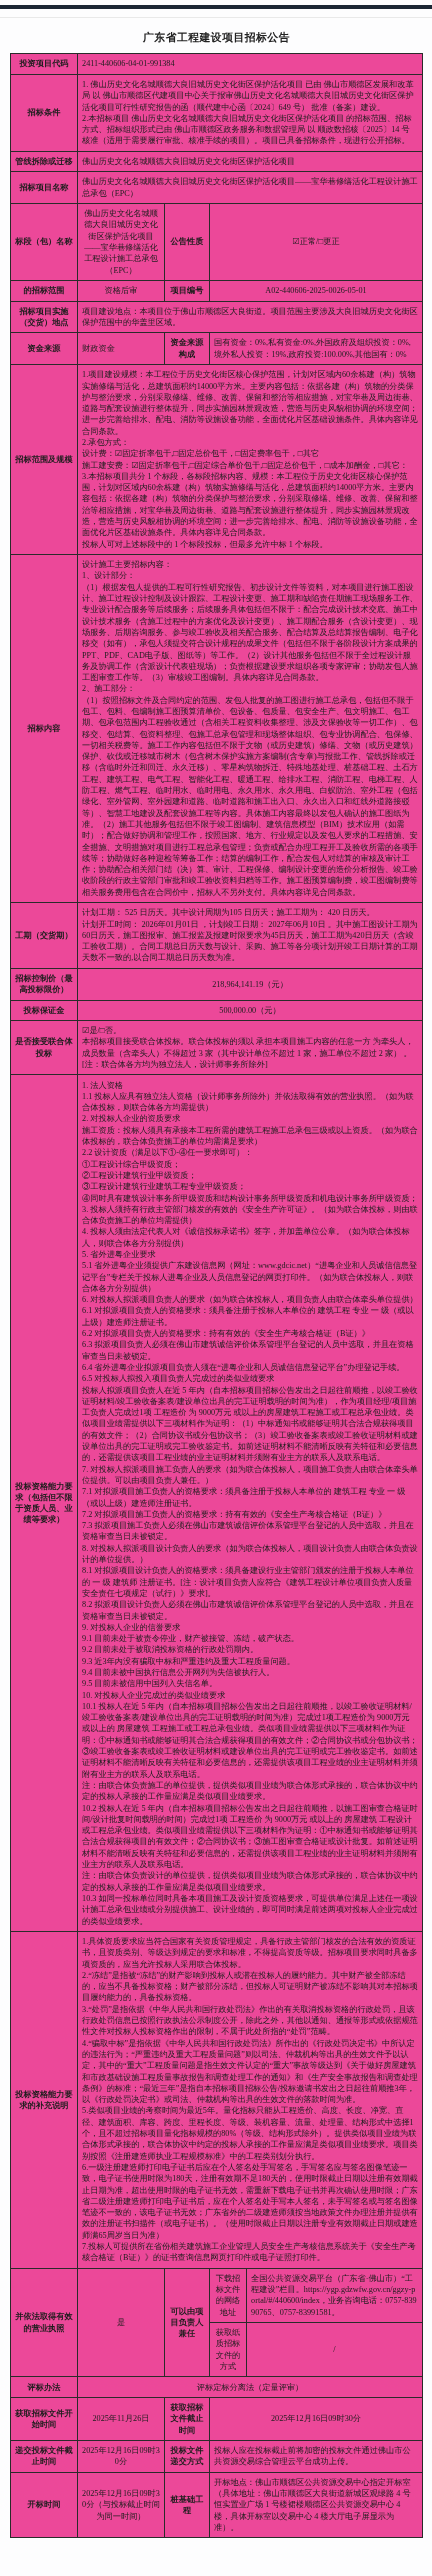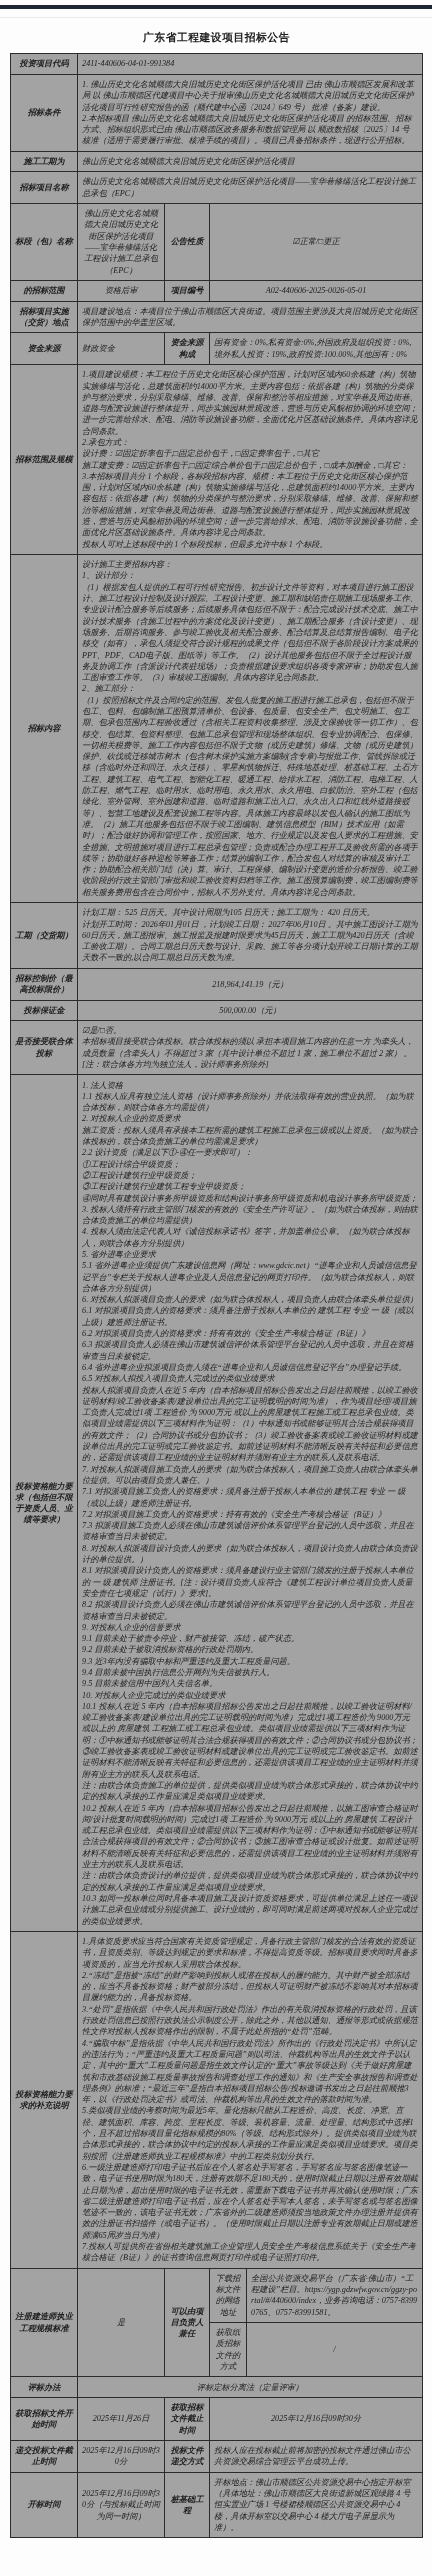--- a/index.html
+++ b/index.html
@@ -19,22 +19,21 @@
     color:#222;
     margin:13.4px 0 5.2px 0;
     letter-spacing:0.5px;
   }
   table.doc{
     width:412px;
     margin:8px auto 24px auto;
     border-collapse:collapse;
     border:1px solid #2b2b2b;
     table-layout:fixed;
-    background:#a3a3a3;
-    font-style:italic;
+    background:#ec4899;
   }
   table.doc td{
     border:0.5px solid #2b2b2b;
     font-size:8.2px;
     line-height:11.3px;
     padding:4.1px 4.1px;
     vertical-align:middle;
     word-break:break-all;
     overflow-wrap:break-word;
   }
@@ -76,21 +75,21 @@
     <td class="val" colspan="4">2411-440606-04-01-991384</td>
   </tr>
 
   <tr>
     <td class="lbl">招标条件</td>
     <td class="val" colspan="4">1. 佛山历史文化名城顺德大良旧城历史文化街区保护活化项目 已由 佛山市顺德区发展和改革局 以 佛山市顺德区代建项目中心关于报审佛山历史文化名城顺德大良旧城历史文化街区保护活化项目可行性研究报告的函（顺代建中心函〔2024〕649 号） 批准（备案）建设。
 2.本招标项目 佛山历史文化名城顺德大良旧城历史文化街区保护活化项目 的招标范围、招标方式、招标组织形式已由 佛山市顺德区政务服务和数据管理局 以 顺政数招核〔2025〕14 号 核准（适用于需要履行审批、核准手续的项目）。项目已具备招标条件，现进行公开招标。</td>
   </tr>
 
   <tr>
-    <td class="lbl">施工工期为</td>
+    <td class="lbl">管线拆除或迁移</td>
     <td class="val" colspan="4">佛山历史文化名城顺德大良旧城历史文化街区保护活化项目</td>
   </tr>
 
   <tr>
     <td class="lbl">招标项目名称</td>
     <td class="val" colspan="4">佛山历史文化名城顺德大良旧城历史文化街区保护活化项目——宝华巷修缮活化工程设计施工总承包（EPC）</td>
   </tr>
 
   <tr>
     <td class="lbl">标段（包）名称</td>
@@ -208,21 +207,21 @@
     <td class="val" colspan="4">1.具体资质要求应当符合国家有关资质管理规定，具备行政主管部门核发的合法有效的资质证书，且资质类别、等级达到规定的要求和标准，不得提高资质等级。招标项目要求同时具备多项资质的，应当允许投标人采用联合体投标。
 2.“冻结”是指被“冻结”的财产影响到投标人或潜在投标人的履约能力。其中财产被全部冻结的，应当不具备投标资格；财产被部分冻结，但投标人可证明财产被冻结不影响其对本招标项目履约能力的，具备投标资格。
 3.“处罚”是指依据《中华人民共和国行政处罚法》作出的有关取消投标资格的行政处罚，且该行政处罚信息已按照行政执法公示制度公开，除此之外，其他以通知、通报等形式或依据规范性文件对投标人投标资格作出的限制，不属于此处所指的“处罚”范畴。
 4.“骗取中标”是指依据《中华人民共和国行政处罚法》所作出的《行政处罚决定书》中所认定的违法行为；“严重违约及重大工程质量问题”则以司法、仲裁机构等出具的生效文件予以认定，其中的“重大”工程质量问题是指生效文件认定的“重大”事故等级达到《关于做好房屋建筑和市政基础设施工程质量事故报告和调查处理工作的通知》和《生产安全事故报告和调查处理条例》的标准；“最近三年”是指自本招标项目招标公告/投标邀请书发出之日起往前顺推3年，以《行政处罚决定书》或司法、仲裁机构等出具的生效文件的落款时间为准。
 5.类似项目业绩的考察时间为最近5年。量化指标只能从工程造价、高度、长度、净宽、直径、建筑面积、库容、跨度、里程长度、等级、装机容量、流量、处理量、结构形式中选择1个，且不超过招标项目量化指标规模的80%（等级、结构形式除外）。提供类似项目业绩为联合体形式承接的，联合体协议中约定的投标人承接的工作量应满足类似项目业绩要求。项目类别按照《注册建造师执业工程规模标准》中的工程类别划分执行。
 6.一级注册建造师打印电子证书后应在个人签名处手写签名，手写签名应与签名图像笔迹一致，电子证书使用时限为180天，注册有效期不足180天的，使用时限截止日期以注册有效期截止日期为准，超出使用时限的电子证书无效，需重新下载电子证书并再次确认使用时限；广东省二级注册建造师打印电子证书后，应在个人签名处手写本人签名，未手写签名或与签名图像笔迹不一致的，该电子证书无效；广东省外的二级建造师须按当地政策文件办理注册并提供有效的注册证书扫描件（或电子证书）。（使用时限截止日期以注册专业有效期截止日期或建造师满65周岁当日为准）
 7.投标人可提供所在省份相关建筑施工企业管理人员安全生产考核信息系统关于《安全生产考核合格证（B证）》的证书查询信息网页打印件或电子证照打印件。</td>
   </tr>
 
   <tr>
-    <td class="lbl" rowspan="2">注册建造师执业工程规模标准</td>
+    <td class="lbl" rowspan="2">并依法取得有效的营业执照</td>
     <td class="ctr" rowspan="2">是</td>
     <td class="lbl" rowspan="2">可以由项目负责人兼任</td>
     <td class="sublbl">下载招标文件的网络地址</td>
     <td class="val big">全国公共资源交易平台（广东省·佛山市）“工程建设”栏目。https://ygp.gdzwfw.gov.cn/ggzy-portal/#/440600/index，业务咨询电话：0757-83990765、0757-83991581。</td>
   </tr>
   <tr>
     <td class="sublbl">获取纸质招标文件的方式</td>
     <td class="ctr big">/</td>
   </tr>
 

